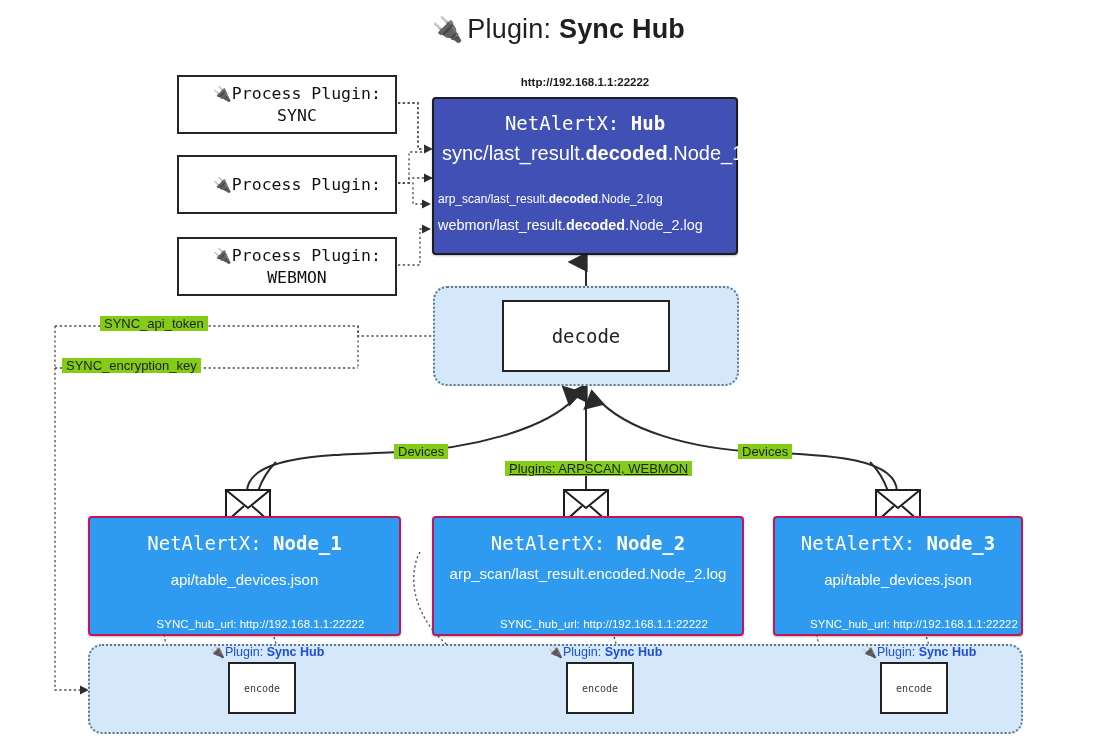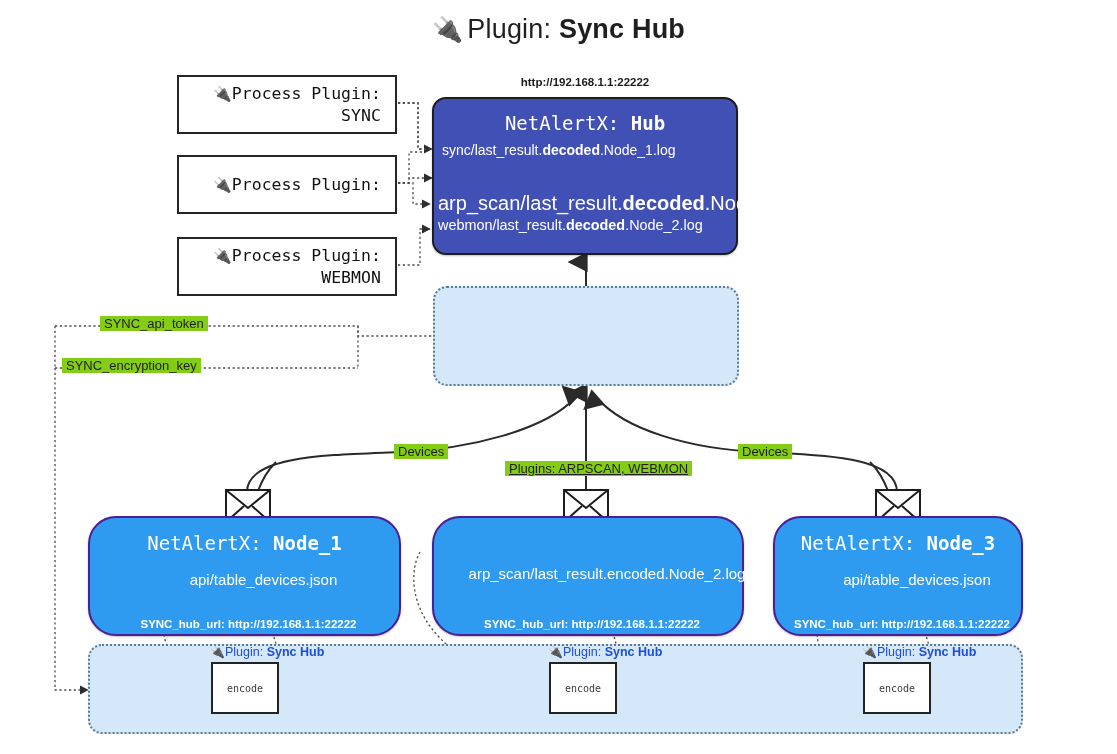--- a/index.html
+++ b/index.html
@@ -17,68 +17,68 @@
   #title .b{font-weight:bold;}
 
   
   .proc-box{background:#ffffff;border:2px solid #262626;
             width:220px;height:59px;
             display:flex;align-items:center;justify-content:center;
             font-family:"DejaVu Sans Mono","Liberation Mono",monospace;
             font-size:16.5px;line-height:1.28;color:#111;text-align:center;}
   .proc-box .inner{display:block;margin-left:20px;}
   .proc-box .l1{display:block;white-space:nowrap;}
-  .proc-box .l2{display:block;text-align:right;}
+  .proc-box .l2{display:block;}
   .proc-box .plug{font-family:"DejaVu Sans",sans-serif;font-size:15px;}
 
   
   #hub{left:432px;top:97px;width:306px;height:158px;background:#4150b4;
-       border:2px solid #1d1d1d;border-radius:14px;
+       border:2px solid #1d1d1d;border-radius:4px;
        box-shadow:0 1px 2px rgba(0,0,0,.25);}
   #hub-url{left:432px;top:76px;width:306px;text-align:center;
            font-size:11.5px;font-weight:bold;color:#1c1c1c;}
   #hub-title{position:absolute;left:0;top:13px;width:100%;text-align:center;
              font-family:"DejaVu Sans Mono","Liberation Mono",monospace;
              font-size:19px;color:#ffffff;}
   #hub-title .b{font-weight:bold;}
-  .hub-row{position:absolute;left:8px;width:292px;color:#ffffff;font-size:14px;
+  .hub-row{position:absolute;left:8px;width:292px;color:#ffffff;font-size:20px;
            white-space:nowrap;}
   .hub-row .b{font-weight:bold;}
   .hub-row.r0{top:43px;}
   .hub-row.r1{top:68px;}
-  .hub-row.r2{top:93px;font-size:20px;left:4px;}
+  .hub-row.r2{top:93px;font-size:12px;left:4px;}
   .hub-row.r3{top:118px;font-size:14.4px;left:4px;}
 
   
   .lb-box{background:#d5e8fa;border:2px dotted #5b7a93;border-radius:14px;}
   #decode-wrap{left:433px;top:286px;width:306px;height:100px;}
   #bottom-wrap{left:88px;top:644px;width:935px;height:90px;}
 
   .white-box{background:#ffffff;border:2px solid #232323;}
   #decode-box{left:502px;top:300px;width:168px;height:72px;
               display:flex;align-items:center;justify-content:center;
               font-family:"DejaVu Sans Mono","Liberation Mono",monospace;font-size:19px;color:#222;}
 
   .encode-box{width:68px;height:52px;display:flex;align-items:center;justify-content:center;
-              font-family:"DejaVu Sans Mono","Liberation Mono",monospace;font-size:10px;color:#3a3a3a;}
+              font-family:"DejaVu Sans Mono","Liberation Mono",monospace;font-size:10px;color:#3a3a3a;margin-left:17px;}
   .encode-label{position:absolute;font-size:12.5px;color:#1d4ed8;white-space:nowrap;margin-left:24px;}
   .encode-label .b{font-weight:bold;}
   .encode-label .plug{font-size:12px;}
 
   
-  .node{background:#2e9bf0;border:2px solid #4c1d95;border-radius:28px;
+  .node{background:#2e9bf0;border:2px solid #be185d;border-radius:4px;
         box-shadow:0 1px 2px rgba(0,0,0,.25);}
   .node-title{position:absolute;left:0;top:14px;width:100%;text-align:center;
               font-family:"DejaVu Sans Mono","Liberation Mono",monospace;
               font-size:19px;color:#ffffff;}
   .node-title .b{font-weight:bold;}
   .node-line{position:absolute;left:0;width:100%;text-align:center;
-             color:#ffffff;font-size:15px;white-space:nowrap;padding-left:19px;}
-  .node-url{position:absolute;left:4px;width:100%;text-align:center;
-            color:#ffffff;font-size:11.5px;font-weight:bold;white-space:nowrap;}
+             color:#ffffff;font-size:15px;white-space:nowrap;}
+  .node-url{position:absolute;left:16px;width:100%;text-align:center;
+            color:#ffffff;font-size:11.5px;font-weight:normal;white-space:nowrap;}
 
   #node1{left:88px;top:516px;width:313px;height:120px;}
   #node2{left:432px;top:516px;width:312px;height:120px;}
   #node3{left:773px;top:516px;width:250px;height:120px;}
 
   
   .edge-label{position:absolute;font-size:13px;color:#1f1f1f;background:#84cc16;
               padding:0 4px;white-space:nowrap;}
 </style>
 </head>
@@ -211,20 +211,21 @@
     </div>
     <div class="hub-row r2">
       <span>arp_scan/last_result.</span><span class="b">decoded</span><span>.Node_2.log</span>
     </div>
     <div class="hub-row r3">
       <span>webmon/last_result.</span><span class="b">decoded</span><span>.Node_2.log</span>
     </div>
   </div>
 
   <div class="abs lb-box" id="decode-wrap"></div>
+  <div class="abs white-box" id="decode-box">decode</div>
 
   <div class="abs edge-label" style="left:100px;top:316px;">SYNC_api_token</div>
   <div class="abs edge-label" style="left:62px;top:358px;">SYNC_encryption_key</div>
 
   <div class="abs edge-label" style="left:394px;top:444px;">Devices</div>
   <div class="abs edge-label" style="left:738px;top:444px;">Devices</div>
   <div class="abs edge-label" style="left:505px;top:461px;text-decoration:underline;">Plugins: ARPSCAN, WEBMON</div>
 
   <div class="abs node" id="node1">
     <div class="node-title">
@@ -232,20 +233,24 @@
       <span class="b">Node_1</span>
     </div>
     <div class="node-line" style="top:53px;">api/table_devices.json</div>
     <div class="node-url" style="top:100px;">
       <span>SYNC_hub_url:</span>
       <span>http://192.168.1.1:22222</span>
     </div>
   </div>
 
   <div class="abs node" id="node2">
+    <div class="node-title">
+      <span>NetAlertX:</span>
+      <span class="b">Node_2</span>
+    </div>
     <div class="node-line" style="top:47px;">arp_scan/last_result.encoded.Node_2.log</div>
     <div class="node-url" style="top:100px;">
       <span>SYNC_hub_url:</span>
       <span>http://192.168.1.1:22222</span>
     </div>
   </div>
 
   <div class="abs node" id="node3">
     <div class="node-title">
       <span>NetAlertX:</span>

